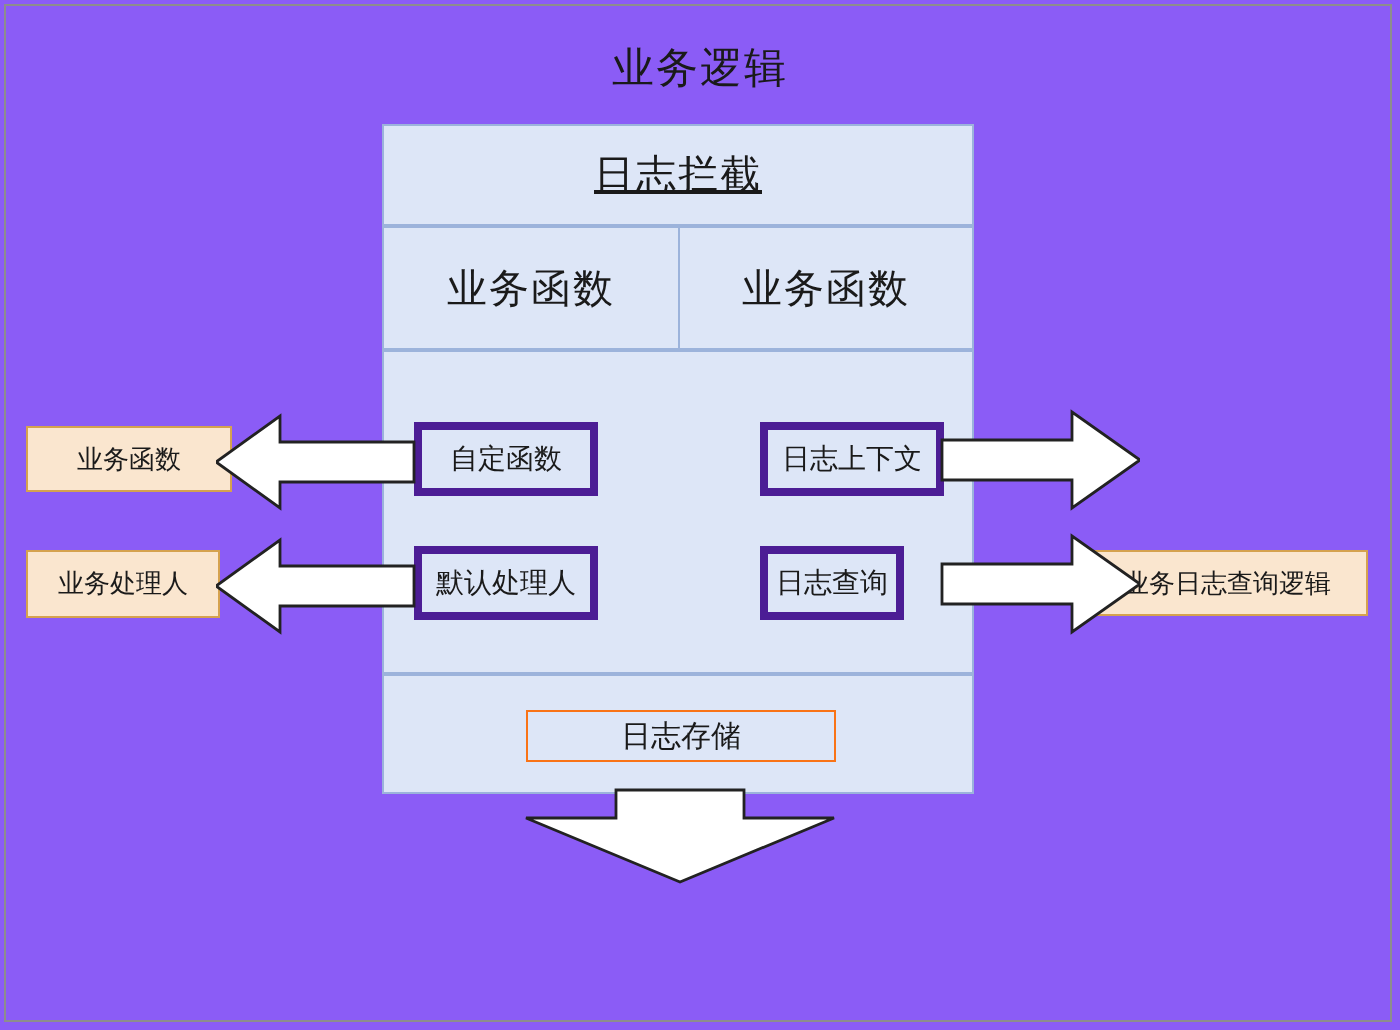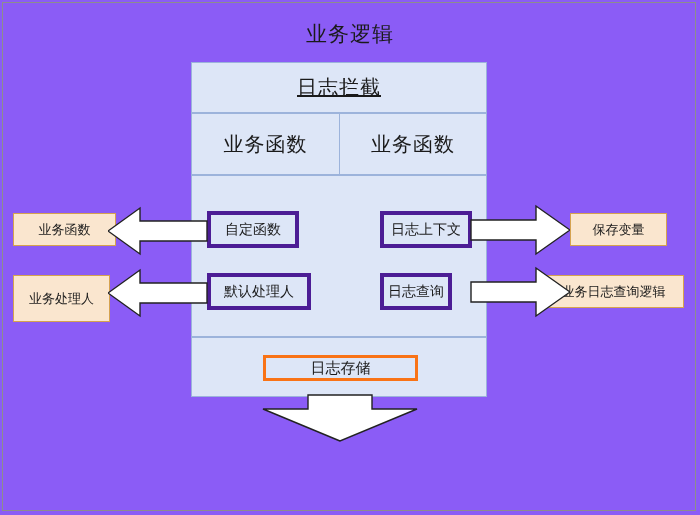--- a/index.html
+++ b/index.html
@@ -112,32 +112,32 @@
     background: #dde6f7;
     border: 4px solid #4c1d95;
     box-sizing: border-box;
     display: flex;
     align-items: center;
     justify-content: center;
     font-size: 14px;
     color: #1a1a1a;
   }
   #box-custom-func  { left: 207px; top: 211px; width: 92px; height: 37px; }
-  #box-default-handler { left: 207px; top: 273px; width: 104px; height: 37px; }
+  #box-default-handler { left: 207px; top: 273px; width: 92px; height: 37px; }
   #box-log-context  { left: 380px; top: 211px; width: 92px; height: 37px; }
   #box-log-query    { left: 380px; top: 273px; width: 72px; height: 37px; }
 
   #box-log-storage {
     position: absolute;
     left: 263px;
     top: 355px;
     width: 155px;
     height: 26px;
     background: #dde6f7;
-    border: 3px solid #f97316;
+    border: 1px solid #f97316;
     box-sizing: border-box;
     display: flex;
     align-items: center;
     justify-content: center;
     font-size: 15px;
     color: #1a1a1a;
   }
 
   
   .orange-box {
@@ -145,21 +145,21 @@
     background: #fae6cf;
     border: 1px solid #d5a24f;
     box-sizing: border-box;
     display: flex;
     align-items: center;
     justify-content: center;
     font-size: 13px;
     color: #1a1a1a;
   }
   #box-biz-func    { left: 13px;  top: 213px; width: 103px; height: 33px; }
-  #box-biz-handler { left: 13px;  top: 275px; width: 97px; height: 47px; }
+  #box-biz-handler { left: 13px;  top: 275px; width: 97px; height: 34px; }
   #box-save-var    { left: 570px; top: 213px; width: 97px; height: 33px; }
   #box-biz-log-logic { left: 543px; top: 275px; width: 141px; height: 33px; }
 
   #box-biz-storage {
     position: absolute;
     left: 195px;
     top: 440px;
     width: 288px;
     height: 57px;
     background: #fae6cf;
@@ -226,23 +226,20 @@
     <span>日志存储</span>
   </div>
 
   <div class="orange-box" id="box-biz-func">
     <span>业务函数</span>
   </div>
   <div class="orange-box" id="box-biz-handler">
     <span>业务处理人</span>
   </div>
 
-  <div class="orange-box" id="box-save-var">
-    <span>保存变量</span>
-  </div>
   <div class="orange-box" id="box-biz-log-logic">
     <span>业务日志查询逻辑</span>
   </div>
 
 
   <svg class="arrow" id="arrow-left-1" width="100" height="52" viewBox="0 0 100 52">
     <polygon points="0,26 32,3 32,16 99,16 99,36 32,36 32,49" fill="#ffffff" stroke="#222222" stroke-width="1.4" stroke-linejoin="miter"></polygon>
   </svg>
 
   <svg class="arrow" id="arrow-left-2" width="100" height="52" viewBox="0 0 100 52">

